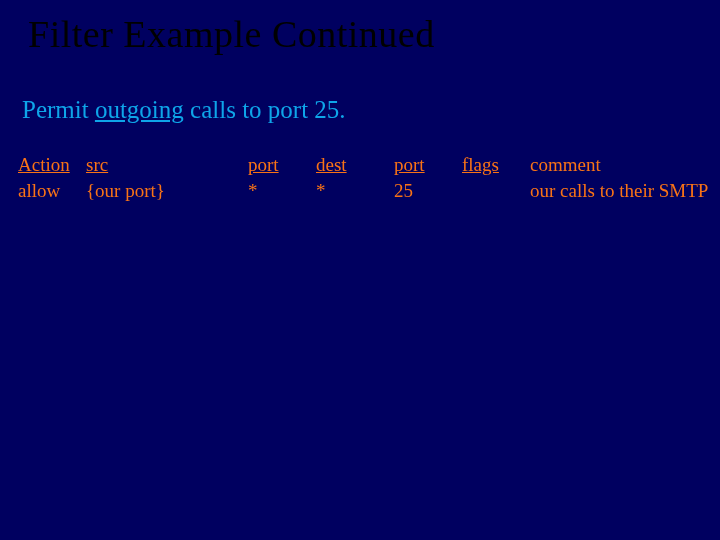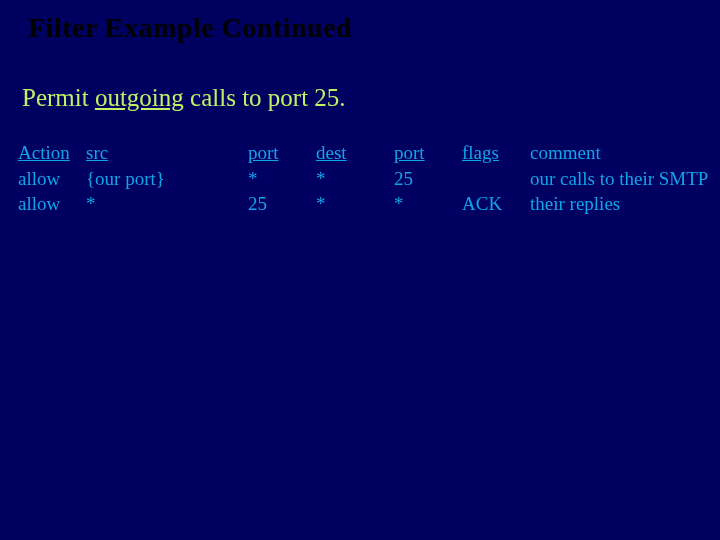--- a/index.html
+++ b/index.html
@@ -10,36 +10,36 @@
       font-family: Georgia, 'Times New Roman', serif;
       overflow: hidden;
     }
     .slide {
       width: 100%;
       height: 100%;
       padding: 8px 0 0 0;
     }
     .title {
       color: #000000;
-      font-size: 28px;
-      font-weight: bold;
+      font-size: 38px;
+      font-weight: normal;
       padding: 4px 0 0 28px;
       letter-spacing: 0.5px;
     }
     .description {
-      color: #bef264;
+      color: #0ea5e9;
       font-size: 25px;
       padding: 40px 0 0 22px;
     }
     .description .outgoing {
       text-decoration: underline;
     }
     .table {
       padding: 28px 0 0 18px;
-      color: #0ea5e9;
+      color: #f97316;
       font-family: Georgia, 'Times New Roman', serif;
       font-size: 19px;
       line-height: 1.35;
     }
     .table .row {
       white-space: nowrap;
     }
     .col-action { display: inline-block; width: 68px; }
     .col-src    { display: inline-block; width: 162px; }
     .col-port1  { display: inline-block; width: 68px; }
@@ -61,17 +61,14 @@
 
   <div class="table">
     <div class="row">
       <span class="col-action hdr">Action</span><span class="col-src hdr">src</span><span class="col-port1 hdr">port</span><span class="col-dest hdr">dest</span><span class="col-port2 hdr">port</span><span class="col-flags hdr">flags</span><span class="col-comment">comment</span>
     </div>
 
     <div class="row">
       <span class="col-action">allow</span><span class="col-src">{our port}</span><span class="col-port1">*</span><span class="col-dest">*</span><span class="col-port2">25</span><span class="col-flags"></span><span class="col-comment">  our calls to their SMTP</span>
     </div>
 
-    <div class="row">
-      <span class="col-action">allow</span><span class="col-src">*</span><span class="col-port1">25</span><span class="col-dest">*</span><span class="col-port2">*</span><span class="col-flags">ACK</span><span class="col-comment">their replies</span>
-    </div>
   </div>
 </div>
 
 </body></html>

